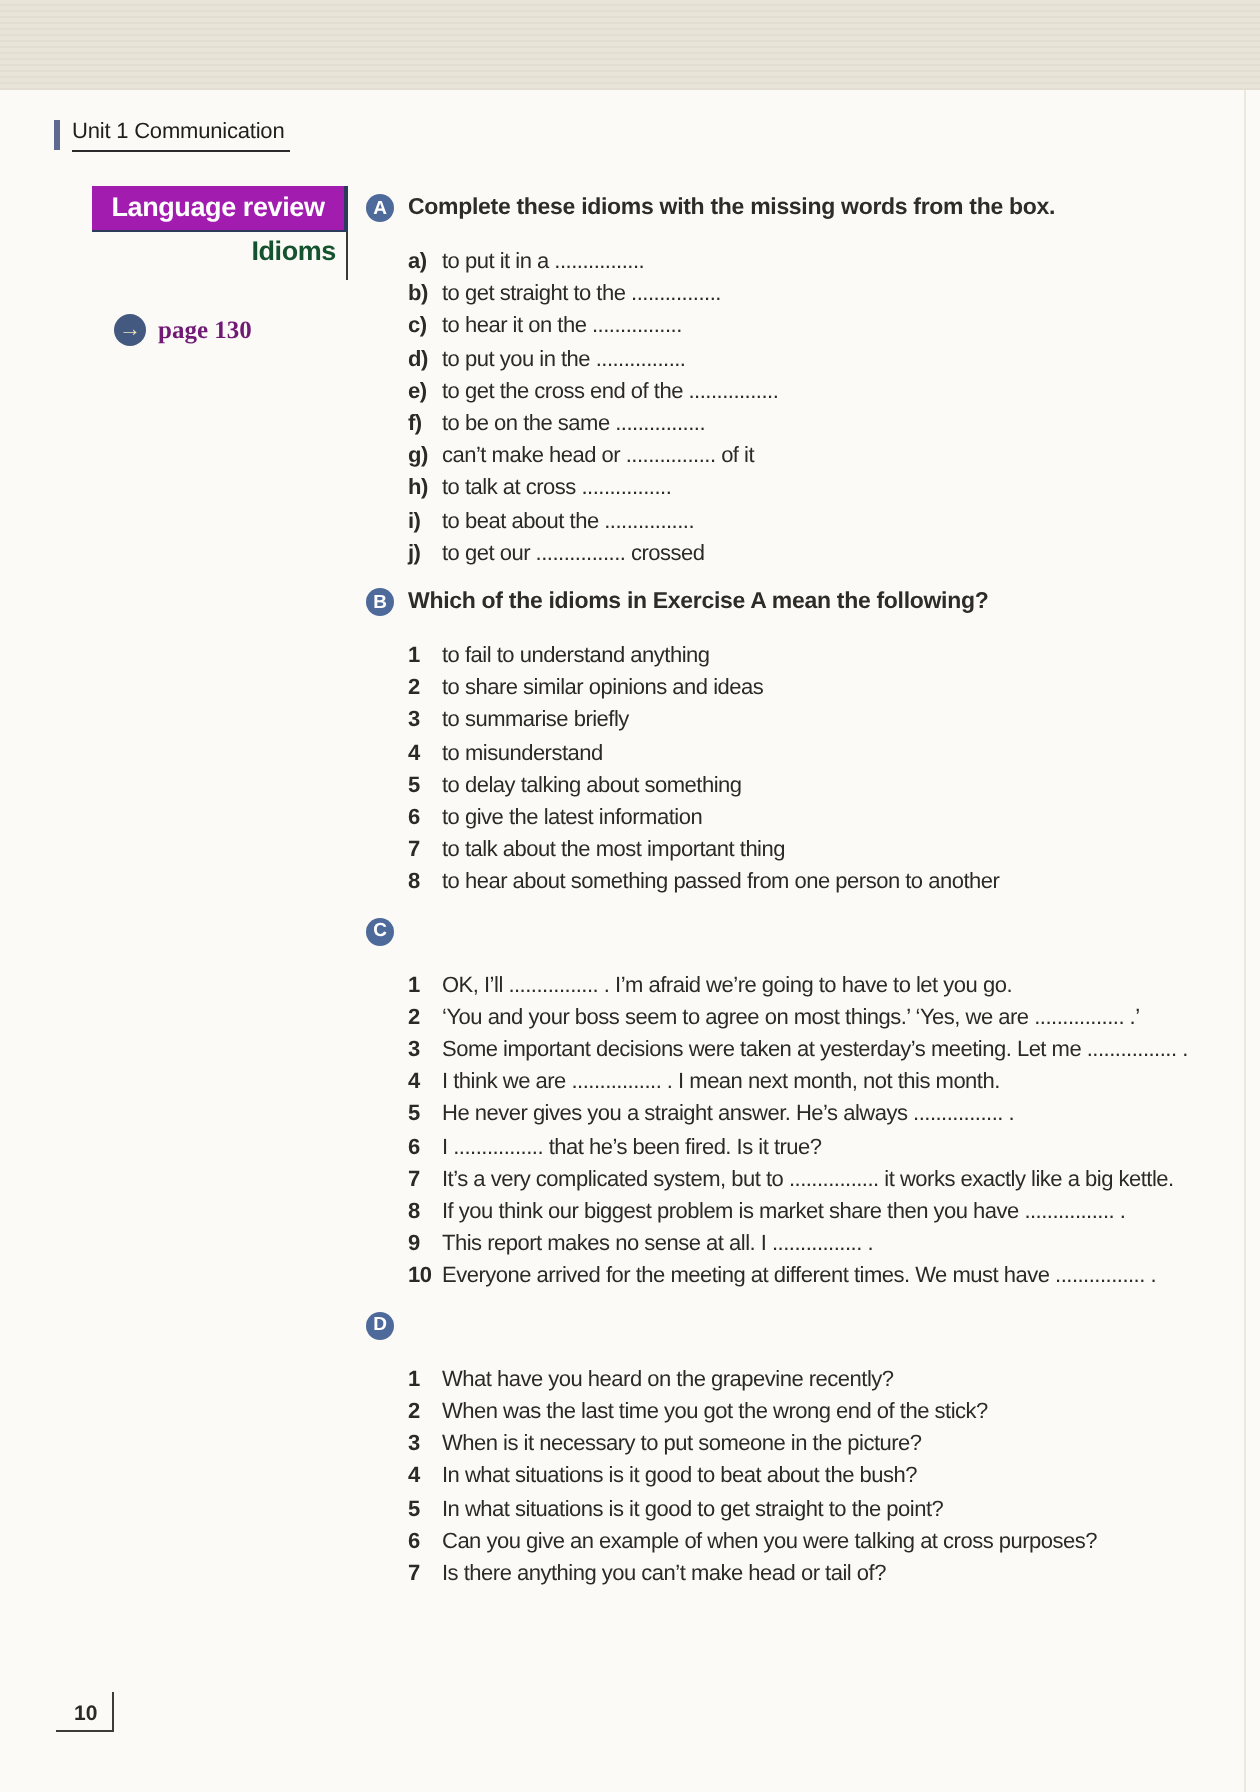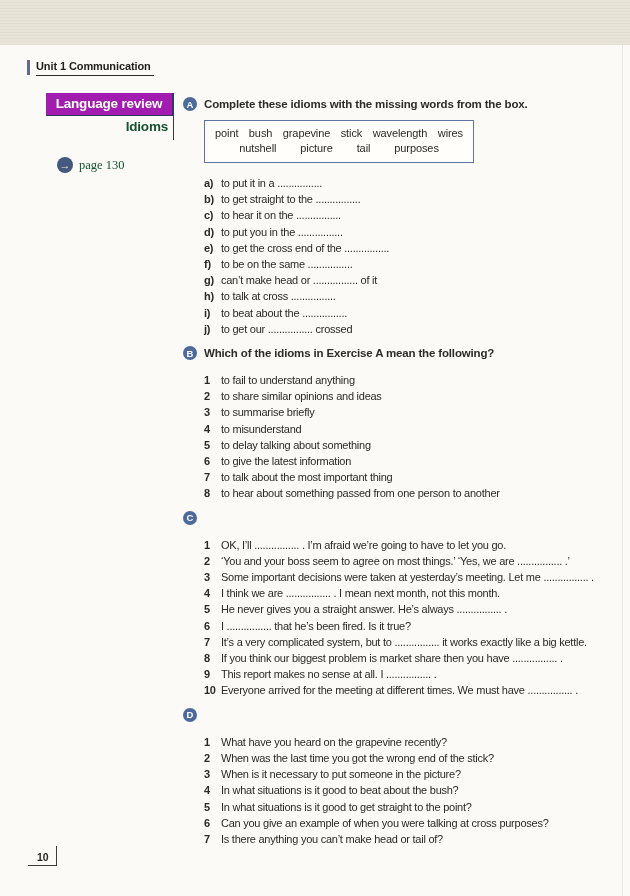--- a/index.html
+++ b/index.html
@@ -4,31 +4,31 @@
 <style>
   html,body{margin:0;padding:0;}
   body{width:630px;height:896px;position:relative;background:#fbfaf6;
        font-family:"Liberation Sans","DejaVu Sans",sans-serif;color:#2a2927;overflow:hidden;}
   .top-band{position:absolute;top:0;left:0;width:630px;height:45px;background:#e8e4d7;
             background-image:repeating-linear-gradient(0deg,rgba(120,110,85,.05) 0 1px,transparent 1px 3px);}
   .right-edge{position:absolute;top:45px;bottom:0;right:7px;width:1px;background:#ecead e0;background:#ebe8dc;}
   
   .unit-header{position:absolute;left:27px;top:60px;display:flex;align-items:flex-start;}
   .unit-bar{width:3px;height:15px;background:#5c6b8e;margin-right:6px;}
-  .unit-text{font-size:11px;font-weight:bold;color:#1f1e1c;border-bottom:1.4px solid #2b2b2b;padding:0 3px 3px 0;letter-spacing:-.1px;}
+  .unit-text{font-size:11px;font-weight:normal;color:#1f1e1c;border-bottom:1.4px solid #2b2b2b;padding:0 3px 3px 0;letter-spacing:-.1px;}
   
   .sidebar{position:absolute;left:46px;top:93px;width:128px;}
   .lr-box{background:#a21caf;color:#fff;font-weight:bold;font-size:13.5px;text-align:center;
           padding:3px 4px 4px;border-right:2.5px solid #2c3b5a;border-bottom:1px solid #2c3b5a;letter-spacing:-.2px;}
   .idioms-row{border-right:1.5px solid #3a3936;padding:1px 5px 5px 0;text-align:right;}
   .idioms{font-size:13.5px;font-weight:bold;color:#14532d;letter-spacing:-.2px;}
   .page-ref{margin:17px 0 0 11px;display:flex;align-items:center;gap:6px;}
   .arrow-circle{flex:none;width:16px;height:16px;border-radius:50%;background:#44597f;color:#f1e5bf;
                 display:flex;align-items:center;justify-content:center;font-size:11px;font-weight:bold;line-height:1;}
-  .page-ref-text{font-family:"Liberation Serif","DejaVu Serif",serif;font-weight:normal;font-size:12.5px;color:#14532d;}
+  .page-ref-text{font-family:"Liberation Serif","DejaVu Serif",serif;font-weight:bold;font-size:12.5px;color:#701a75;}
   
   .main{position:absolute;left:183px;top:97px;width:436px;}
   .exercise{margin:0 0 9px;}
   .ex-head{display:flex;align-items:flex-start;gap:7px;margin:0 0 2px;}
   .badge{flex:none;width:14px;height:14px;border-radius:50%;background:#4d6a9b;color:#fff;
          font-size:9.5px;font-weight:bold;display:flex;align-items:center;justify-content:center;margin-top:0;}
   .ex-title{margin:0;font-size:11.5px;font-weight:bold;color:#2d2c29;line-height:14px;letter-spacing:-.15px;text-align:center;}
   .word-box{border:1.5px solid #5b76a3;background:#fffefb;margin:9px 0 0 21px;width:248px;
             padding:5px 10px 6px;font-size:11px;color:#2b2a27;letter-spacing:-.1px;}
   .wb-row{display:flex;}
@@ -67,38 +67,20 @@
   </div>
 </div>
 
 <div class="main">
 
   <section class="exercise">
     <div class="ex-head">
       <span class="badge">A</span>
       <h3 class="ex-title">Complete these idioms with the missing words from the box.</h3>
     </div>
-    <div class="word-box">
-      <div class="wb-row wb-row1">
-
-      <span class="wb-word">point</span>
-          <span class="wb-word">bush</span>
-          <span class="wb-word">grapevine</span>
-          <span class="wb-word">stick</span>
-          <span class="wb-word">wavelength</span>
-          <span class="wb-word">wires</span>
-        </div>
-      <div class="wb-row wb-row2">
-
-      <span class="wb-word">nutshell</span>
-          <span class="wb-word">picture</span>
-          <span class="wb-word">tail</span>
-          <span class="wb-word">purposes</span>
-        </div>
-    </div>
     <ol class="item-list wbox-gap">
 
         <li class="item">
           <span class="lbl">a)</span>
           <span class="txt">to put it in a ................</span>
         </li>
 
         <li class="item">
           <span class="lbl">b)</span>
           <span class="txt">to get straight to the ................</span>

